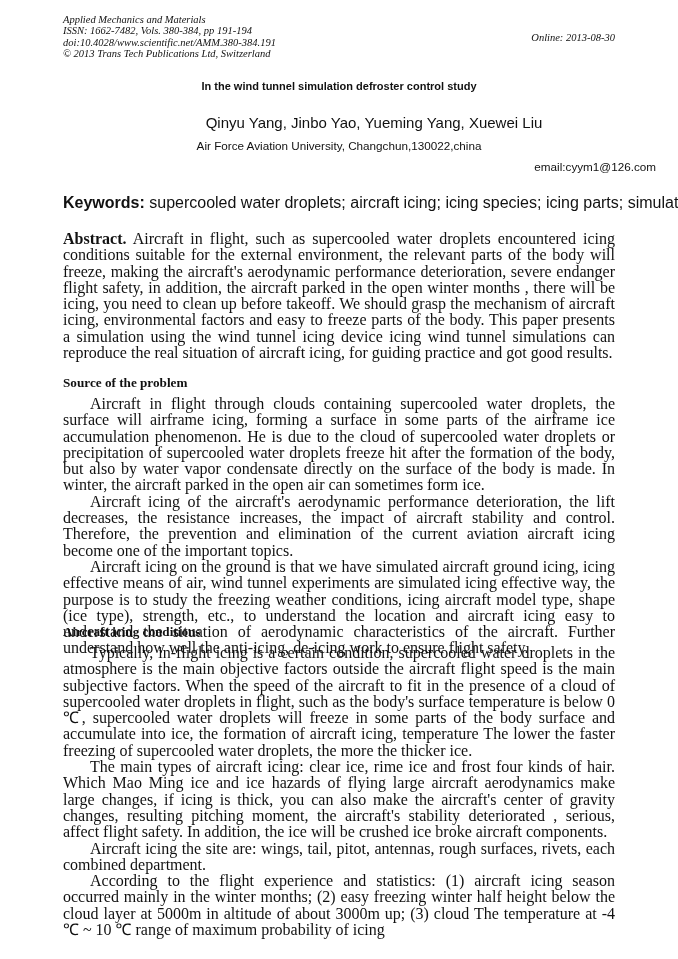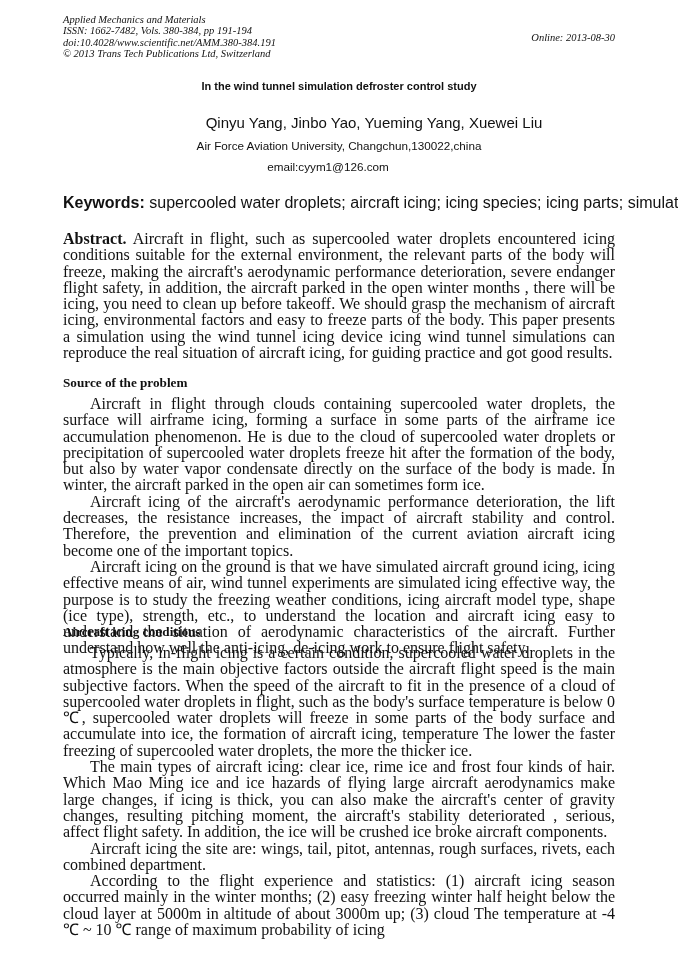--- a/index.html
+++ b/index.html
@@ -20,21 +20,21 @@
   }
   .authors {
     position: absolute; left: 0; width: 678px; top: 114px; text-align: center;
     font-family: "Liberation Sans", sans-serif; font-size: 15px; margin-left: 35px;
   }
   .affil {
     position: absolute; left: 0; width: 678px; top: 139px; text-align: center;
     font-family: "Liberation Sans", sans-serif; font-size: 11.7px;
   }
   .email {
-    position: absolute; left: 0; width: 656px; top: 160px; text-align: center;
+    position: absolute; left: 0; width: 656px; top: 160px; text-align: right;
     font-family: "Liberation Sans", sans-serif; font-size: 11.7px;
   }
   .keywords {
     position: absolute; left: 63px; top: 194px; width: 560px; white-space: nowrap;
     font-family: "Liberation Sans", sans-serif; font-size: 16px;
   }
   .keywords b { font-weight: bold; }
   .body-text {
     font-family: "Liberation Serif", serif; font-size: 16px; line-height: 16.3px;
     text-align: justify;

